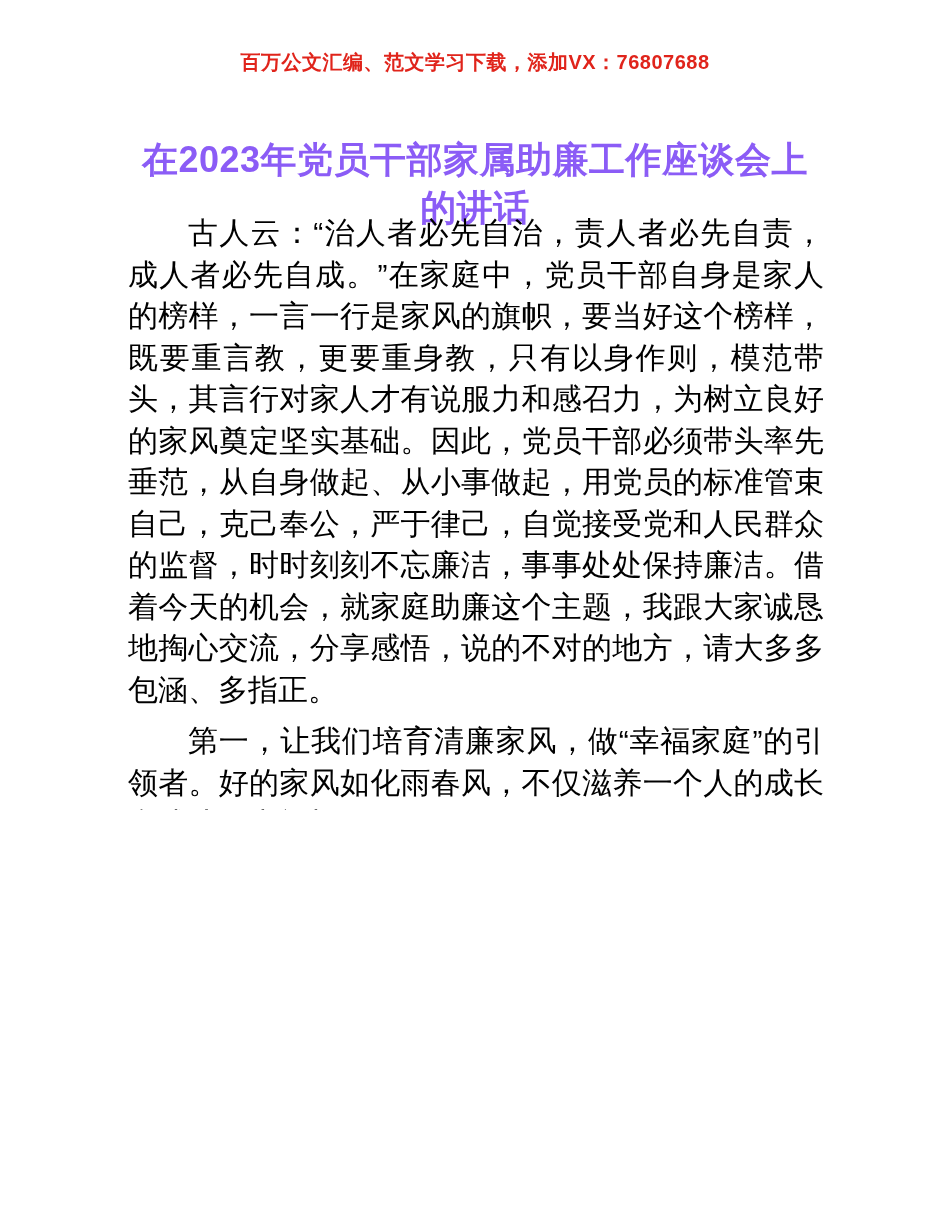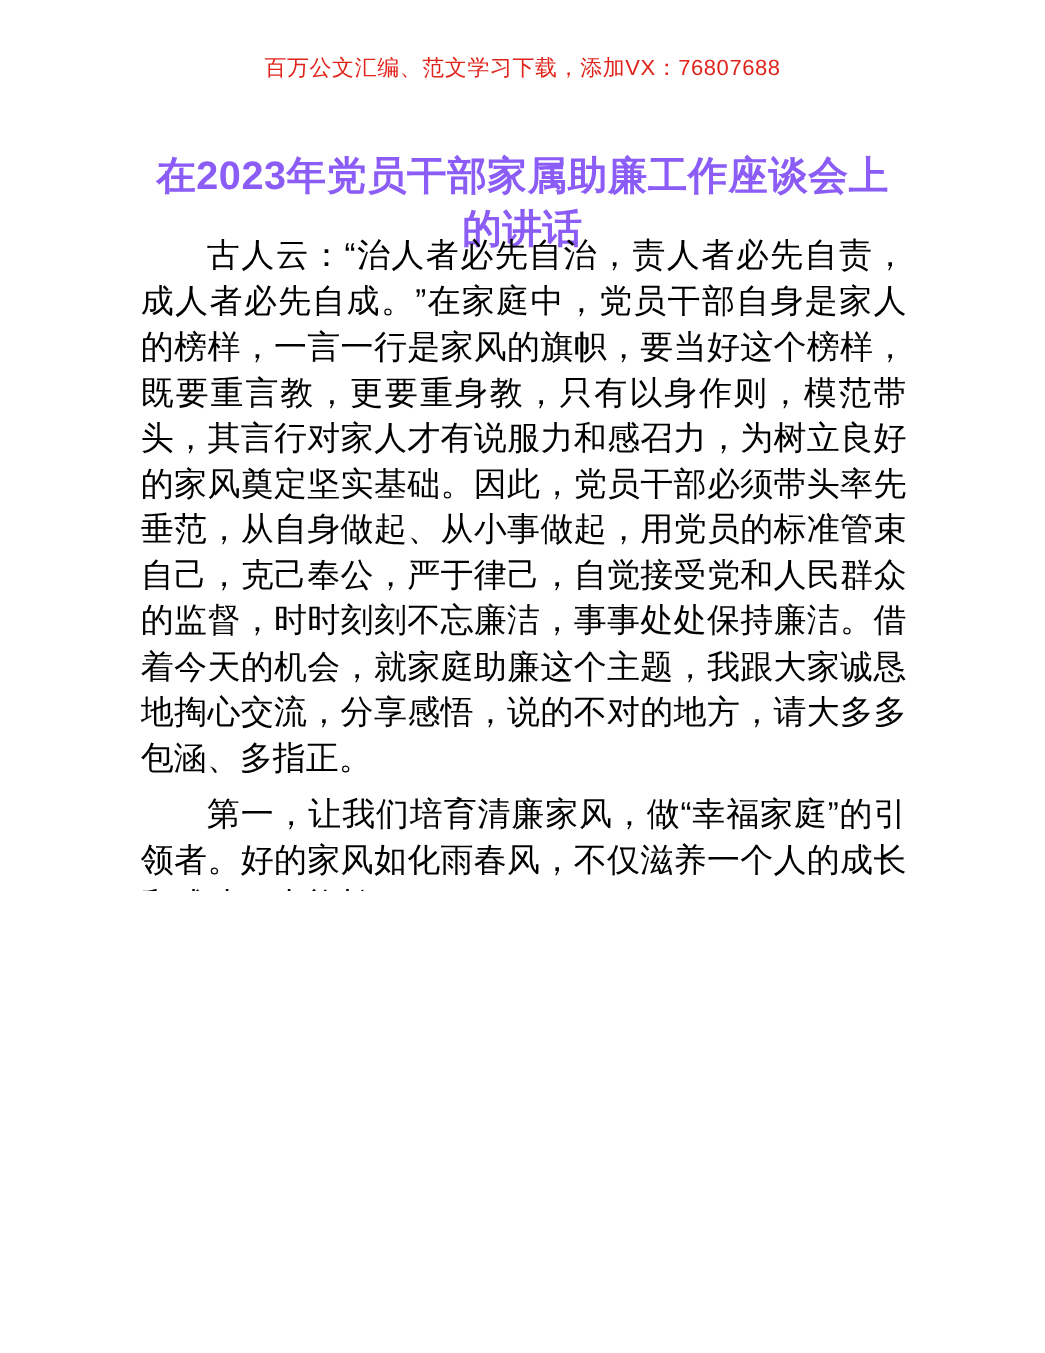--- a/index.html
+++ b/index.html
@@ -24,21 +24,21 @@
 
   
   .promo-header {
     position: absolute;
     top: 48px;
     left: 0;
     width: 950px;
     text-align: center;
     font-size: 20px;
     line-height: 28px;
-    font-weight: 400;
+    font-weight: 700;
     letter-spacing: 0.5px;
     color: #e0241b;
     white-space: nowrap;
   }
 
   
   .doc-title {
     position: absolute;
     top: 112px;
     left: 128px;

